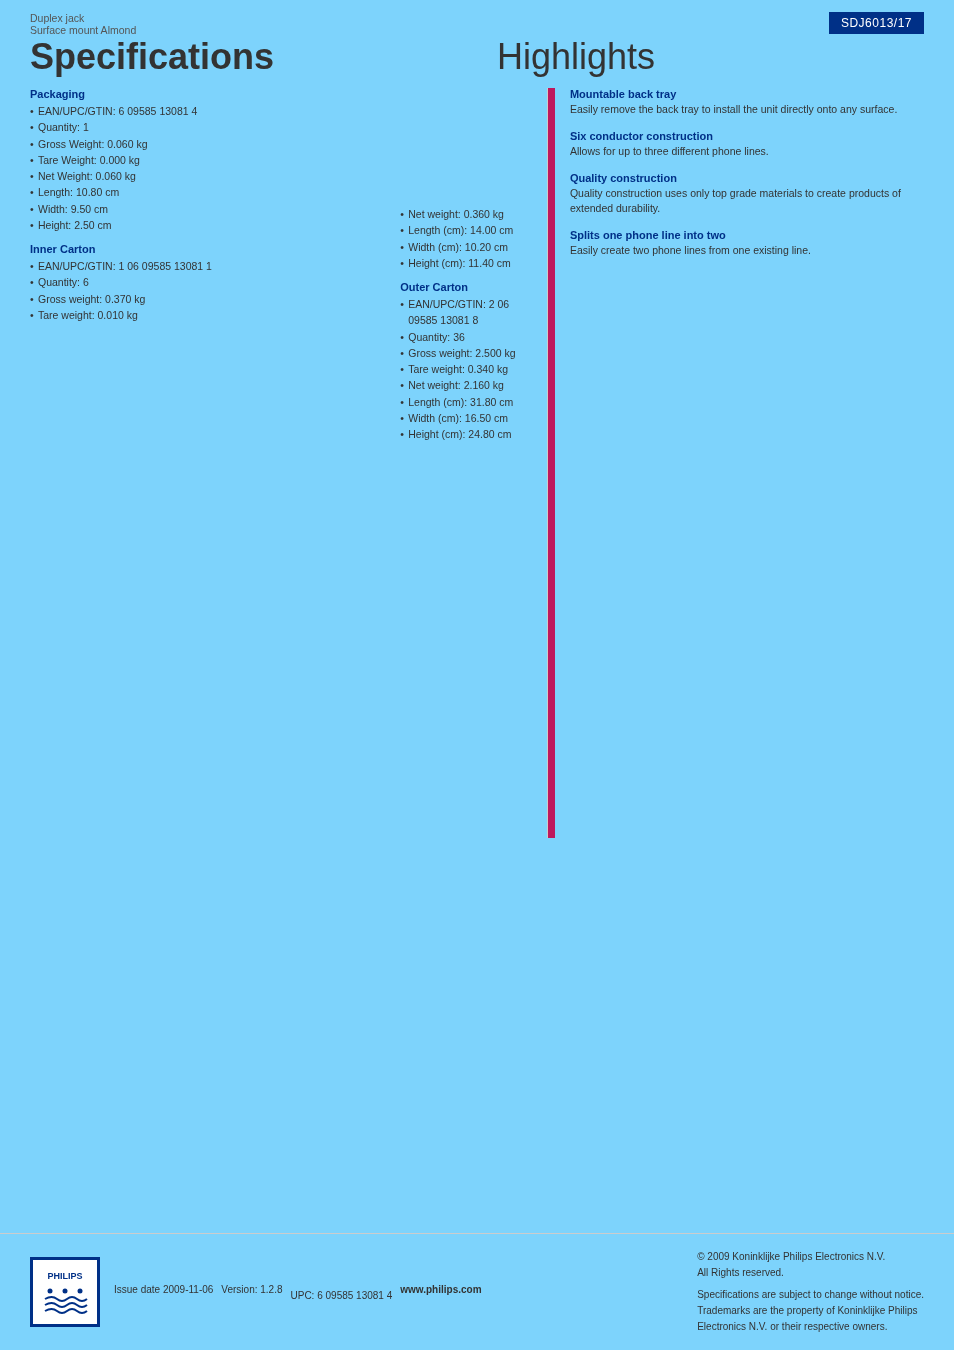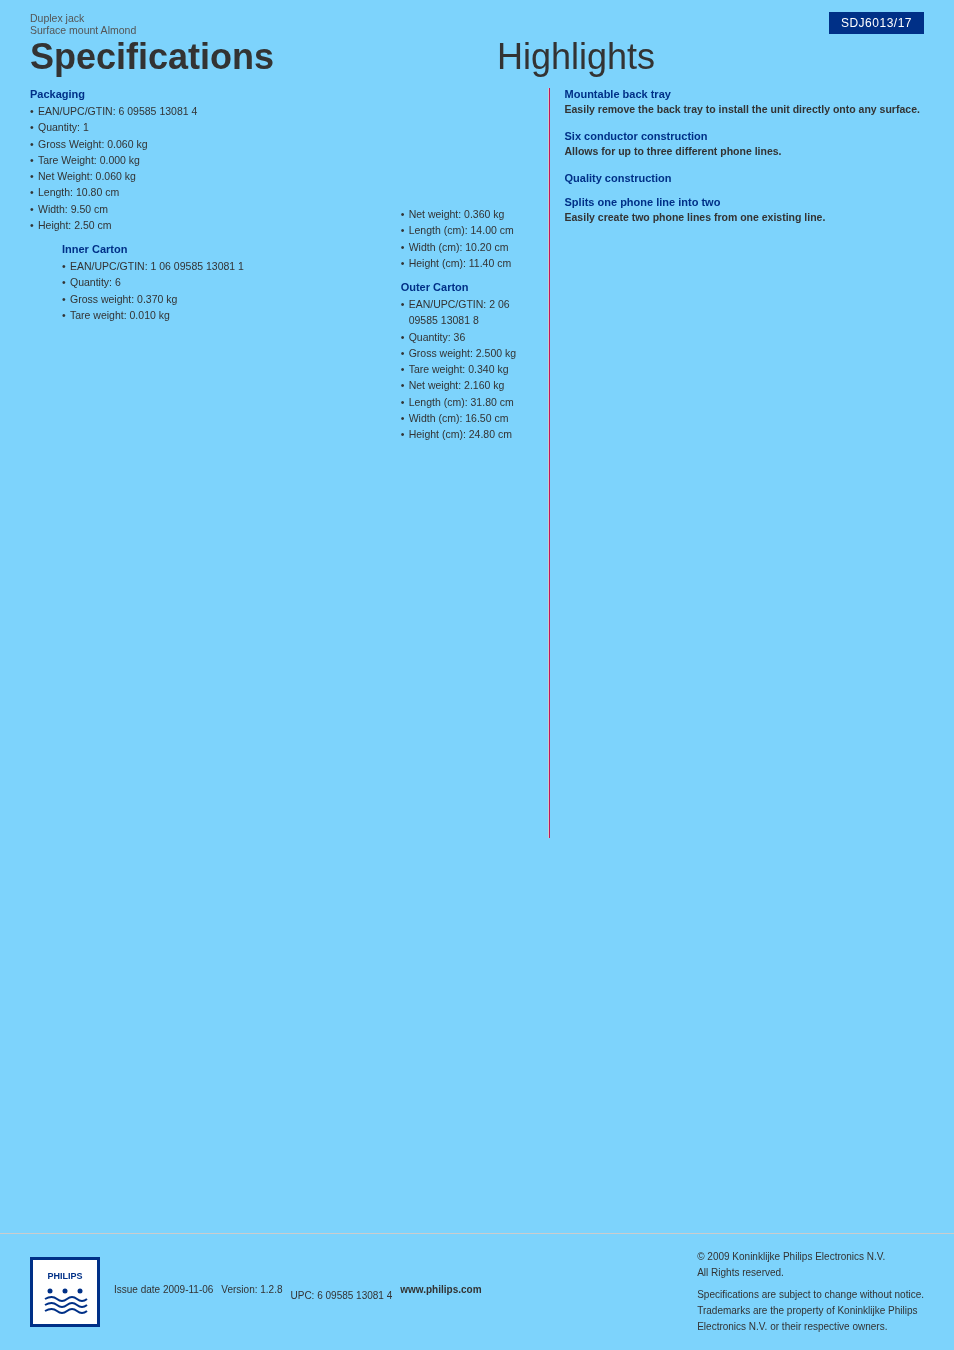--- a/index.html
+++ b/index.html
@@ -97,21 +97,20 @@
       font-size: 11px;
       font-weight: bold;
       color: #003087;
       margin-bottom: 2px;
     }
 
     .highlight-item-desc {
       font-size: 10.5px;
       color: #333;
       line-height: 1.5;
-      font-weight: bold;
     }
 
     
     .vertical-divider {
       width: 1px;
       background: #ccc;
       margin: 0;
     }
 
     
@@ -132,21 +131,21 @@
 
     
     .content-left {
       width: 49%;
       padding-right: 15px;
     }
 
     .content-right {
       width: 51%;
       padding-left: 15px;
-      border-left: 1px solid #be185d;
+      border-left: 7px solid #be185d;
     }
 
     .content-area {
       display: flex;
       padding: 0 30px;
       flex: 1;
     }
   </style>
 </head>
 <body>
@@ -177,21 +176,21 @@
           <li>Quantity: 1</li>
           <li>Gross Weight: 0.060 kg</li>
           <li>Tare Weight: 0.000 kg</li>
           <li>Net Weight: 0.060 kg</li>
           <li>Length: 10.80 cm</li>
           <li>Width: 9.50 cm</li>
           <li>Height: 2.50 cm</li>
         </ul>
       </div>
 
-      <div style="margin-top:10px;margin-left:32px;">
+      <div style="margin-top:10px;">
         <div class="section-header">Inner Carton</div>
         <ul class="spec-list">
           <li>EAN/UPC/GTIN: 1 06 09585 13081 1</li>
           <li>Quantity: 6</li>
           <li>Gross weight: 0.370 kg</li>
           <li>Tare weight: 0.010 kg</li>
         </ul>
       </div>
 
     </div>
@@ -229,20 +228,21 @@
       <div class="highlight-item">
         <div class="highlight-item-title">Mountable back tray</div>
         <div class="highlight-item-desc">Easily remove the back tray to install the unit directly onto any surface.</div>
       </div>
       <div class="highlight-item">
         <div class="highlight-item-title">Six conductor construction</div>
         <div class="highlight-item-desc">Allows for up to three different phone lines.</div>
       </div>
       <div class="highlight-item">
         <div class="highlight-item-title">Quality construction</div>
+        <div class="highlight-item-desc">Quality construction uses only top grade materials to create products of extended durability.</div>
       </div>
       <div class="highlight-item">
         <div class="highlight-item-title">Splits one phone line into two</div>
         <div class="highlight-item-desc">Easily create two phone lines from one existing line.</div>
       </div>
     </div>
   </div>
 
   <div style="flex:1;"></div>
 

